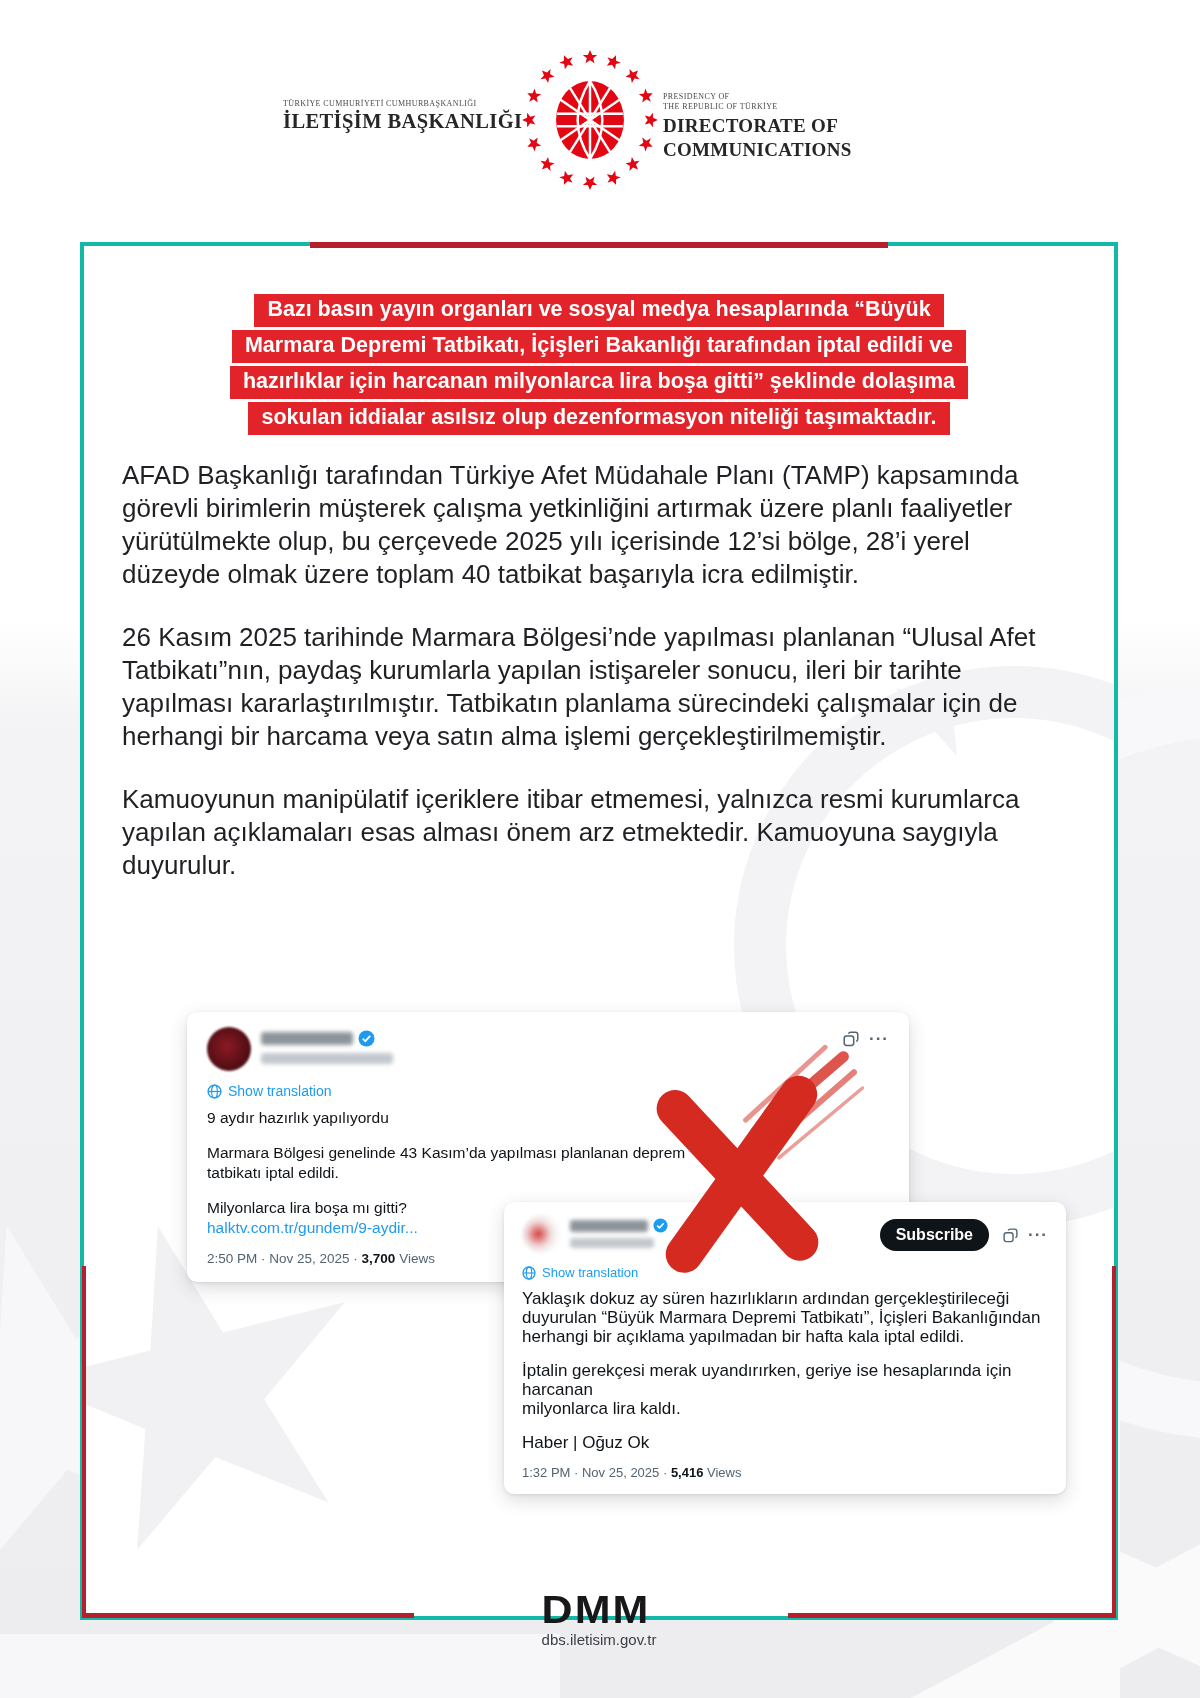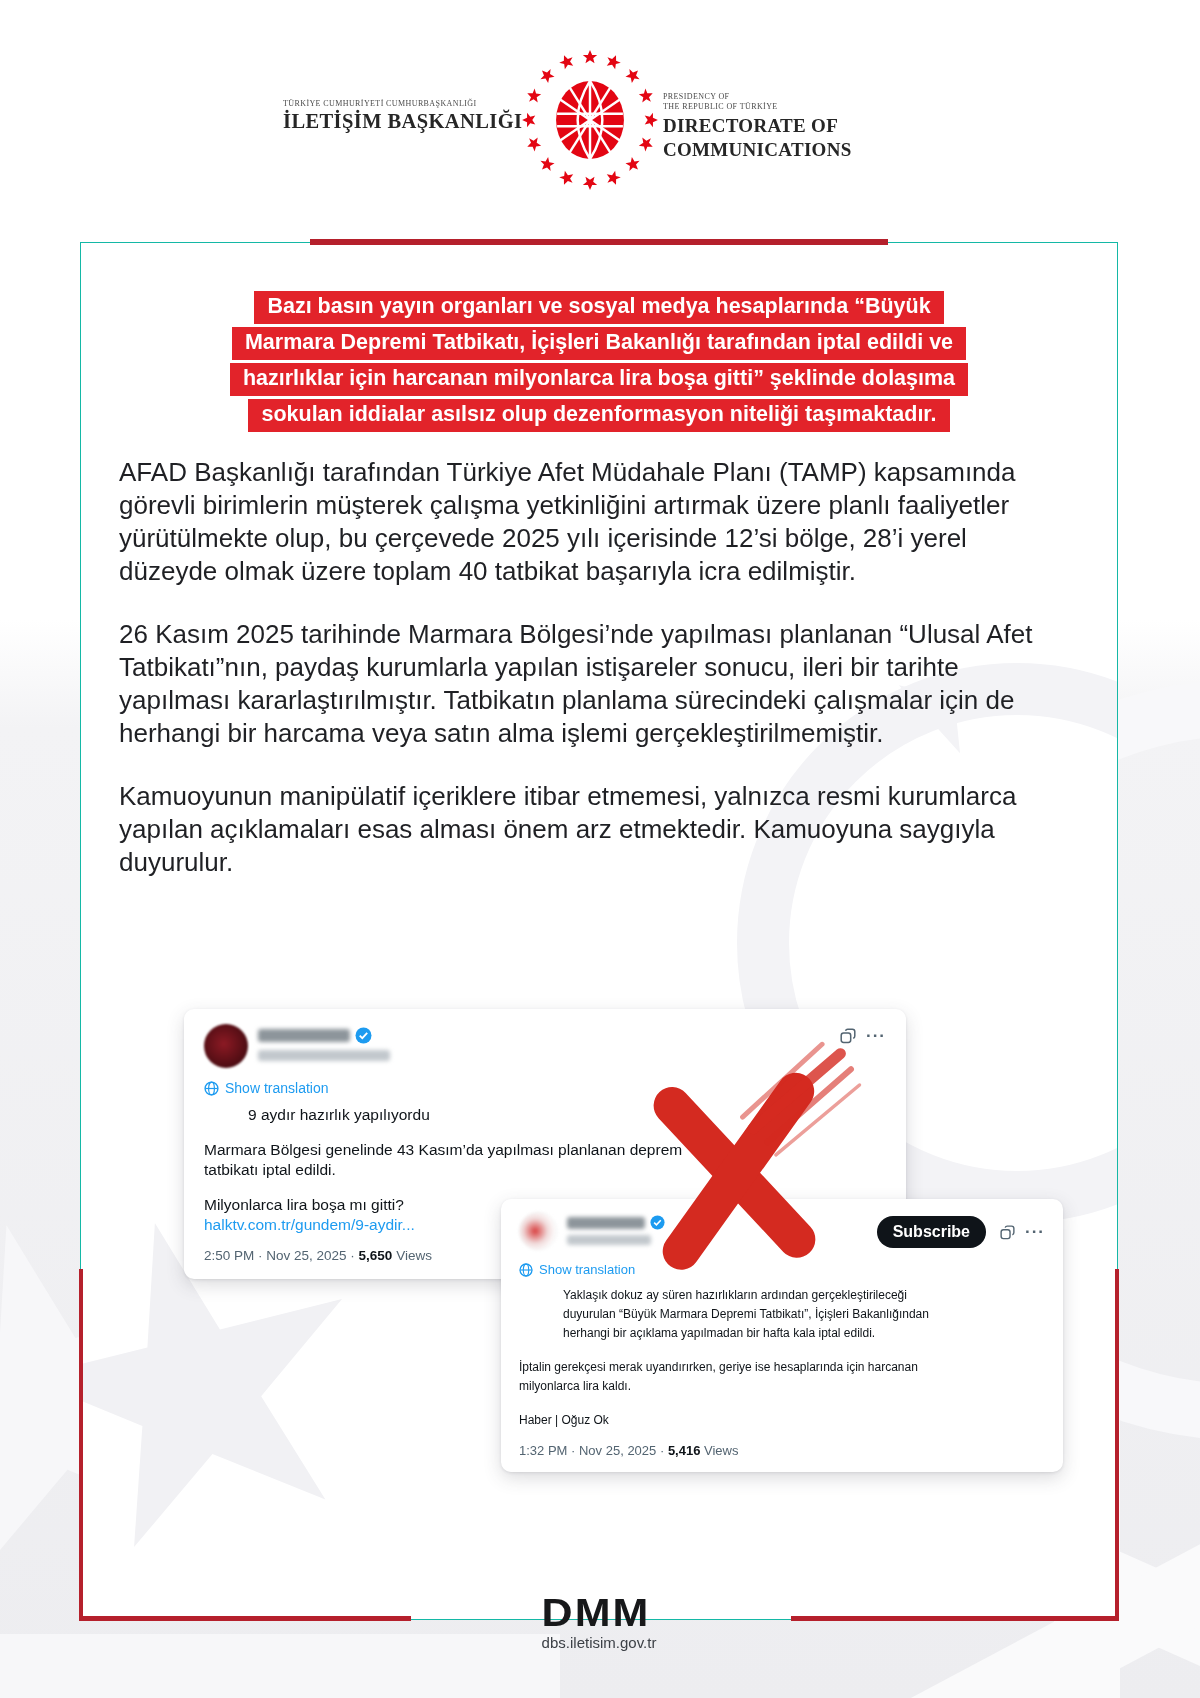--- a/index.html
+++ b/index.html
@@ -25,21 +25,21 @@
   .logo-left { position:absolute; left:283px; top:99px; width:230px; color:#2d2d2d; }
   .logo-left .tiny { font-size:8px; letter-spacing:.4px; color:#4a4a4a; font-family:"Liberation Serif",serif; }
   .logo-left .main { font-family:"Liberation Serif",serif; font-weight:bold; font-size:20.5px; letter-spacing:.4px; margin-top:2px; color:#262626; white-space:nowrap; }
   .emblem { position:absolute; left:518px; top:48px; }
   .logo-right { position:absolute; left:663px; top:92px; color:#2d2d2d; }
   .logo-right .tiny { font-size:8px; letter-spacing:.4px; color:#4a4a4a; font-family:"Liberation Serif",serif; line-height:10px; }
   .logo-right .main { font-family:"Liberation Serif",serif; font-weight:bold; font-size:19px; line-height:21px; letter-spacing:.3px; margin-top:3px; color:#262626; white-space:nowrap; }
 
   
   .card { position:absolute; left:80px; top:242px; width:1038px; height:1378px; background:#ffffff;
-    border:1px solid #14b8a6; z-index:3; }
+    border:4px solid #14b8a6; z-index:3; }
   .card .watermark { position:absolute; inset:0; overflow:hidden; z-index:0; }
   .wm-ring { position:absolute; right:-180px; top:420px; width:560px; height:560px; border-radius:50%; border:52px solid #f3f3f6; }
   .wm-star-left { position:absolute; left:-55px; top:975px; width:340px; height:340px; background:#f1f1f4; transform:rotate(-14deg);
     clip-path:polygon(50% 0%,61% 35%,98% 35%,68% 57%,79% 91%,50% 70%,21% 91%,32% 57%,2% 35%,39% 35%); }
   .wm-star-top { position:absolute; right:128px; top:418px; width:96px; height:96px; background:#f3f3f6; transform:rotate(12deg);
     clip-path:polygon(50% 0%,61% 35%,98% 35%,68% 57%,79% 91%,50% 70%,21% 91%,32% 57%,2% 35%,39% 35%); }
   .card .content { position:relative; z-index:1; height:100%; }
 
   .accent-top { position:absolute; top:-4px; left:50%; transform:translateX(-50%); width:578px; height:6px; background:#b5202c; }
   .red-riser-left  { position:absolute; left:-2px;  bottom:-2px; width:4px; height:352px; background:#b5202c; }
@@ -79,23 +79,23 @@
   .dots { font-size:17px; font-weight:bold; letter-spacing:1px; color:#536471; line-height:10px; }
   .subscribe { background:#0f1419; color:#fff; font-size:16px; font-weight:bold; border:none;
     border-radius:999px; padding:7px 16px; margin-right:4px; }
 
   .tw-trans { display:flex; align-items:center; gap:6px; color:#1d9bf0; margin-top:12px; }
   .tweet-1 .tw-trans { font-size:14px; }
   .tweet-2 .tw-trans { font-size:13px; }
 
   .tw-body { margin-top:9px; }
   .tweet-1 .tw-body { font-size:15.5px; line-height:20px; }
-  .tweet-2 .tw-body { font-size:12px; line-height:19px; }
+  .tweet-2 .tw-body { font-size:17px; line-height:19px; }
   .tw-body p { margin-top:15px; }
-  .tw-body p:first-child { margin-top:0;margin-left:44px; }
+  .tw-body p:first-child { margin-top:0; }
   .tw-link { color:#1d9bf0; }
   .tw-meta { margin-top:13px; color:#536471; }
   .tweet-1 .tw-meta { font-size:13.5px; }
   .tweet-2 .tw-meta { font-size:13px; }
   .tw-meta b { color:#0f1419; }
 
   
   .x-stamp { position:absolute; left:545px; top:798px; z-index:30; transform:rotate(-2deg); }
 
   
@@ -232,21 +232,21 @@
           <p>
             <span style="display:block">Marmara Bölgesi genelinde 43 Kasım’da yapılması planlanan deprem</span>
             <span style="display:block">tatbikatı iptal edildi.</span>
           </p>
           <p>Milyonlarca lira boşa mı gitti?</p>
           <div class="tw-link">halktv.com.tr/gundem/9-aydir...</div>
         </div>
 
         <div class="tw-meta">
           <span>2:50 PM · Nov 25, 2025 ·</span>
-          <b>5,650</b>
+          <b>3,700</b>
           <span>Views</span>
         </div>
       </div>
 
       <div class="tweet tweet-2">
         <div class="tw-head">
           <div class="avatar avatar-2"></div>
           <div class="nameblock">
             <div class="name-row">
               <div class="blur-bar bar-name-2"></div>

